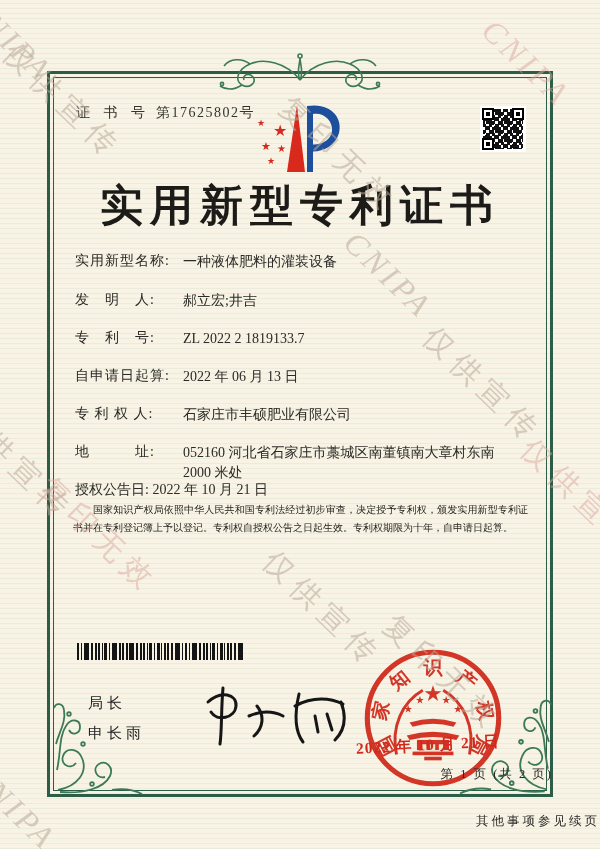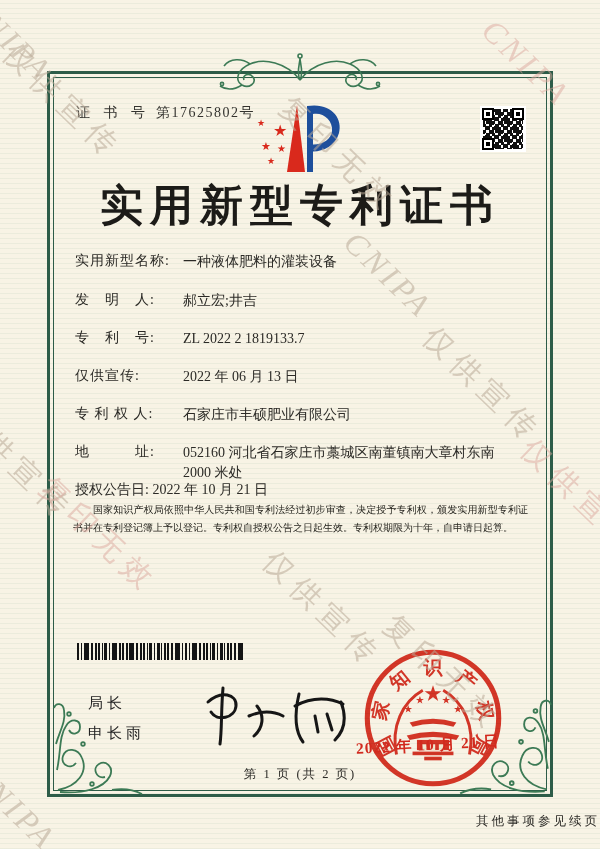--- a/index.html
+++ b/index.html
@@ -89,21 +89,21 @@
   .seal{position:absolute;left:360px;top:645px;width:146px;height:146px;mix-blend-mode:multiply;opacity:.93;}
   .seal text{fill:#d7281b;font-weight:700;font-family:"Liberation Serif","DejaVu Serif",serif;}
   .seal .arc-text text{font-size:26px;text-anchor:middle;}
   .seal .emblem{fill:#d7281b;stroke:none;}
   .stamp-date{
     position:absolute;left:356px;top:735px;z-index:8;
     color:#d2291e;font-size:15.5px;font-weight:700;letter-spacing:1px;
     transform:rotate(-3deg);white-space:nowrap;
   }
 
-  .page-info{position:absolute;left:47px;top:766px;width:506px;text-align:center;font-size:12.5px;letter-spacing:2px;color:#2b2a26;}
+  .page-info{position:absolute;left:47px;top:766px;width:506px;text-align:right;font-size:12.5px;letter-spacing:2px;color:#2b2a26;}
   .footer-note{position:absolute;left:0;top:813px;width:600px;text-align:right;font-size:12.5px;letter-spacing:3px;color:#2b2a26;}
 
   .wm{
     position:absolute;z-index:6;pointer-events:none;white-space:nowrap;
     transform:rotate(44deg);transform-origin:left top;
     font-size:30px;letter-spacing:8px;font-weight:400;
   }
   .wm-g{color:rgba(186,170,152,0.55);}
   .wm-p{color:rgba(219,168,158,0.50);}
   .wm-lat{font-size:32px;letter-spacing:4px;font-style:italic;}
@@ -202,21 +202,21 @@
   <div class="frow r1">
     <span class="flabel">实用新型名称:</span><span class="fvalue">一种液体肥料的灌装设备</span>
   </div>
   <div class="frow r2">
     <span class="flabel">发　明　人:</span><span class="fvalue">郝立宏;井吉</span>
   </div>
   <div class="frow r3">
     <span class="flabel">专　利　号:</span><span class="fvalue">ZL 2022 2 1819133.7</span>
   </div>
   <div class="frow r4">
-    <span class="flabel">仅供宣传:</span><span class="fvalue">2022 年 06 月 13 日</span>
+    <span class="flabel">自申请日起算:</span><span class="fvalue">2022 年 06 月 13 日</span>
   </div>
   <div class="frow r5">
     <span class="flabel">专 利 权 人:</span><span class="fvalue">石家庄市丰硕肥业有限公司</span>
   </div>
   <div class="frow r6">
     <span class="flabel">地　　　址:</span><span class="fvalue">052160 河北省石家庄市藁城区南董镇南大章村东南 2000 米处</span>
   </div>
   <div class="frow grant-row">
     <span>授权公告日:</span>
     <span>2022 年 10 月 21 日</span>

